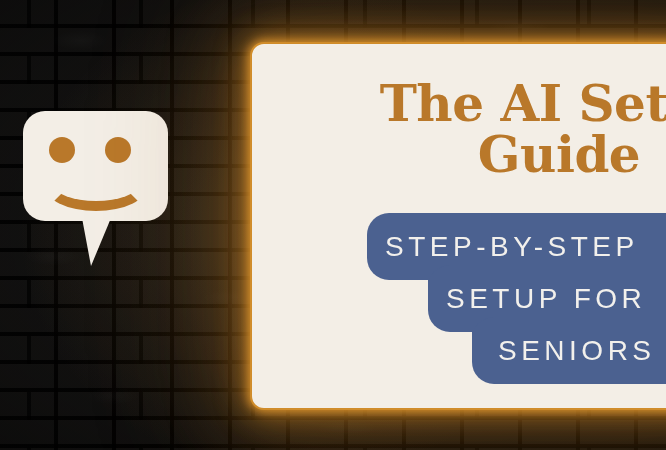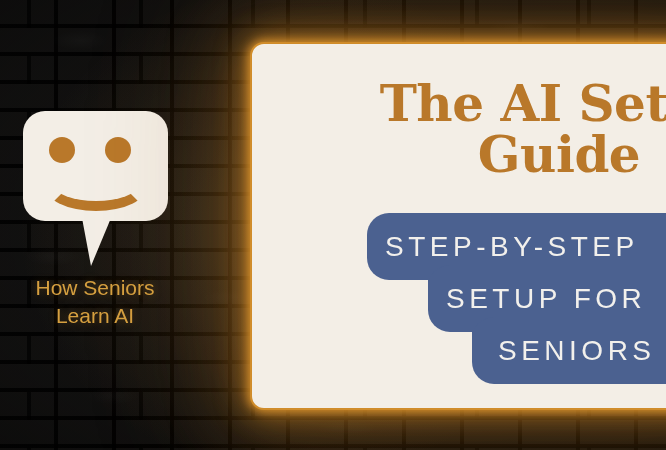--- a/index.html
+++ b/index.html
@@ -232,22 +232,20 @@
   <div class="wall-vignette"></div>
   <div class="wall-spill"></div>
 
   <div class="bubble-tail"></div>
   <div class="bubble">
     <div class="eye eye-left"></div>
     <div class="eye eye-right"></div>
     <div class="smile"></div>
   </div>
 
-  <div class="caption">How Seniors
-Learn AI</div>
 
   <div class="card">
 
     <div class="card-title">The AI Setup
 Guide</div>
 
     <div class="steps">
 
       <div class="joint joint-a"></div>
       <div class="joint joint-b"></div>

